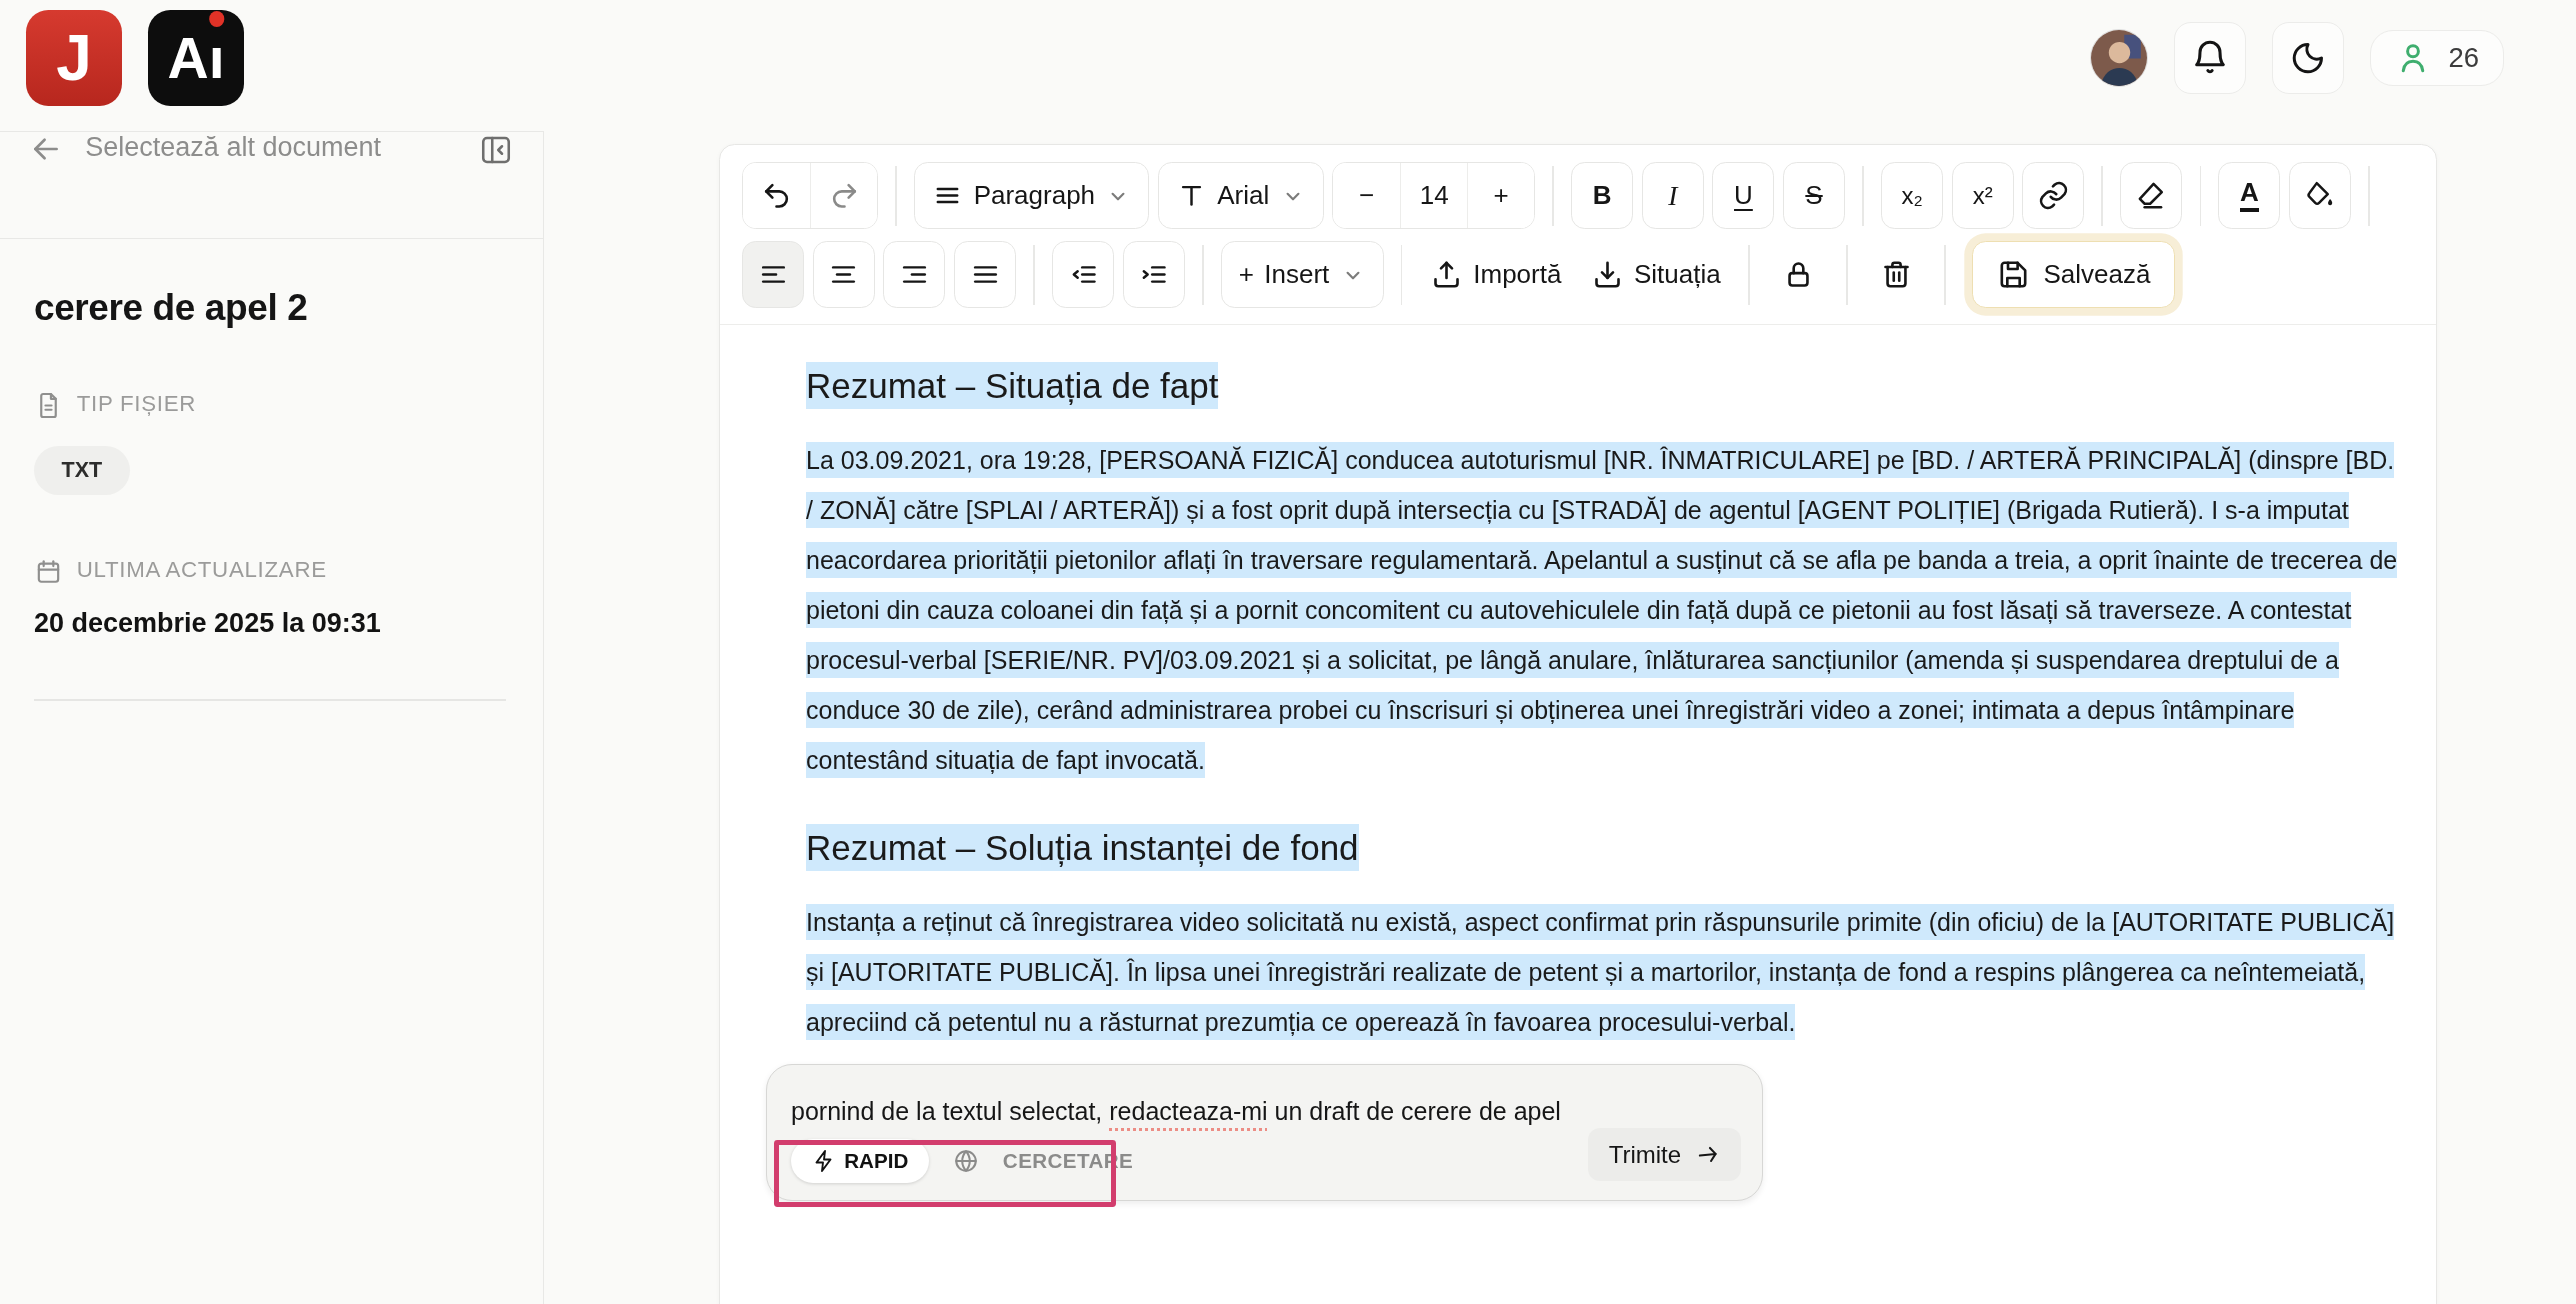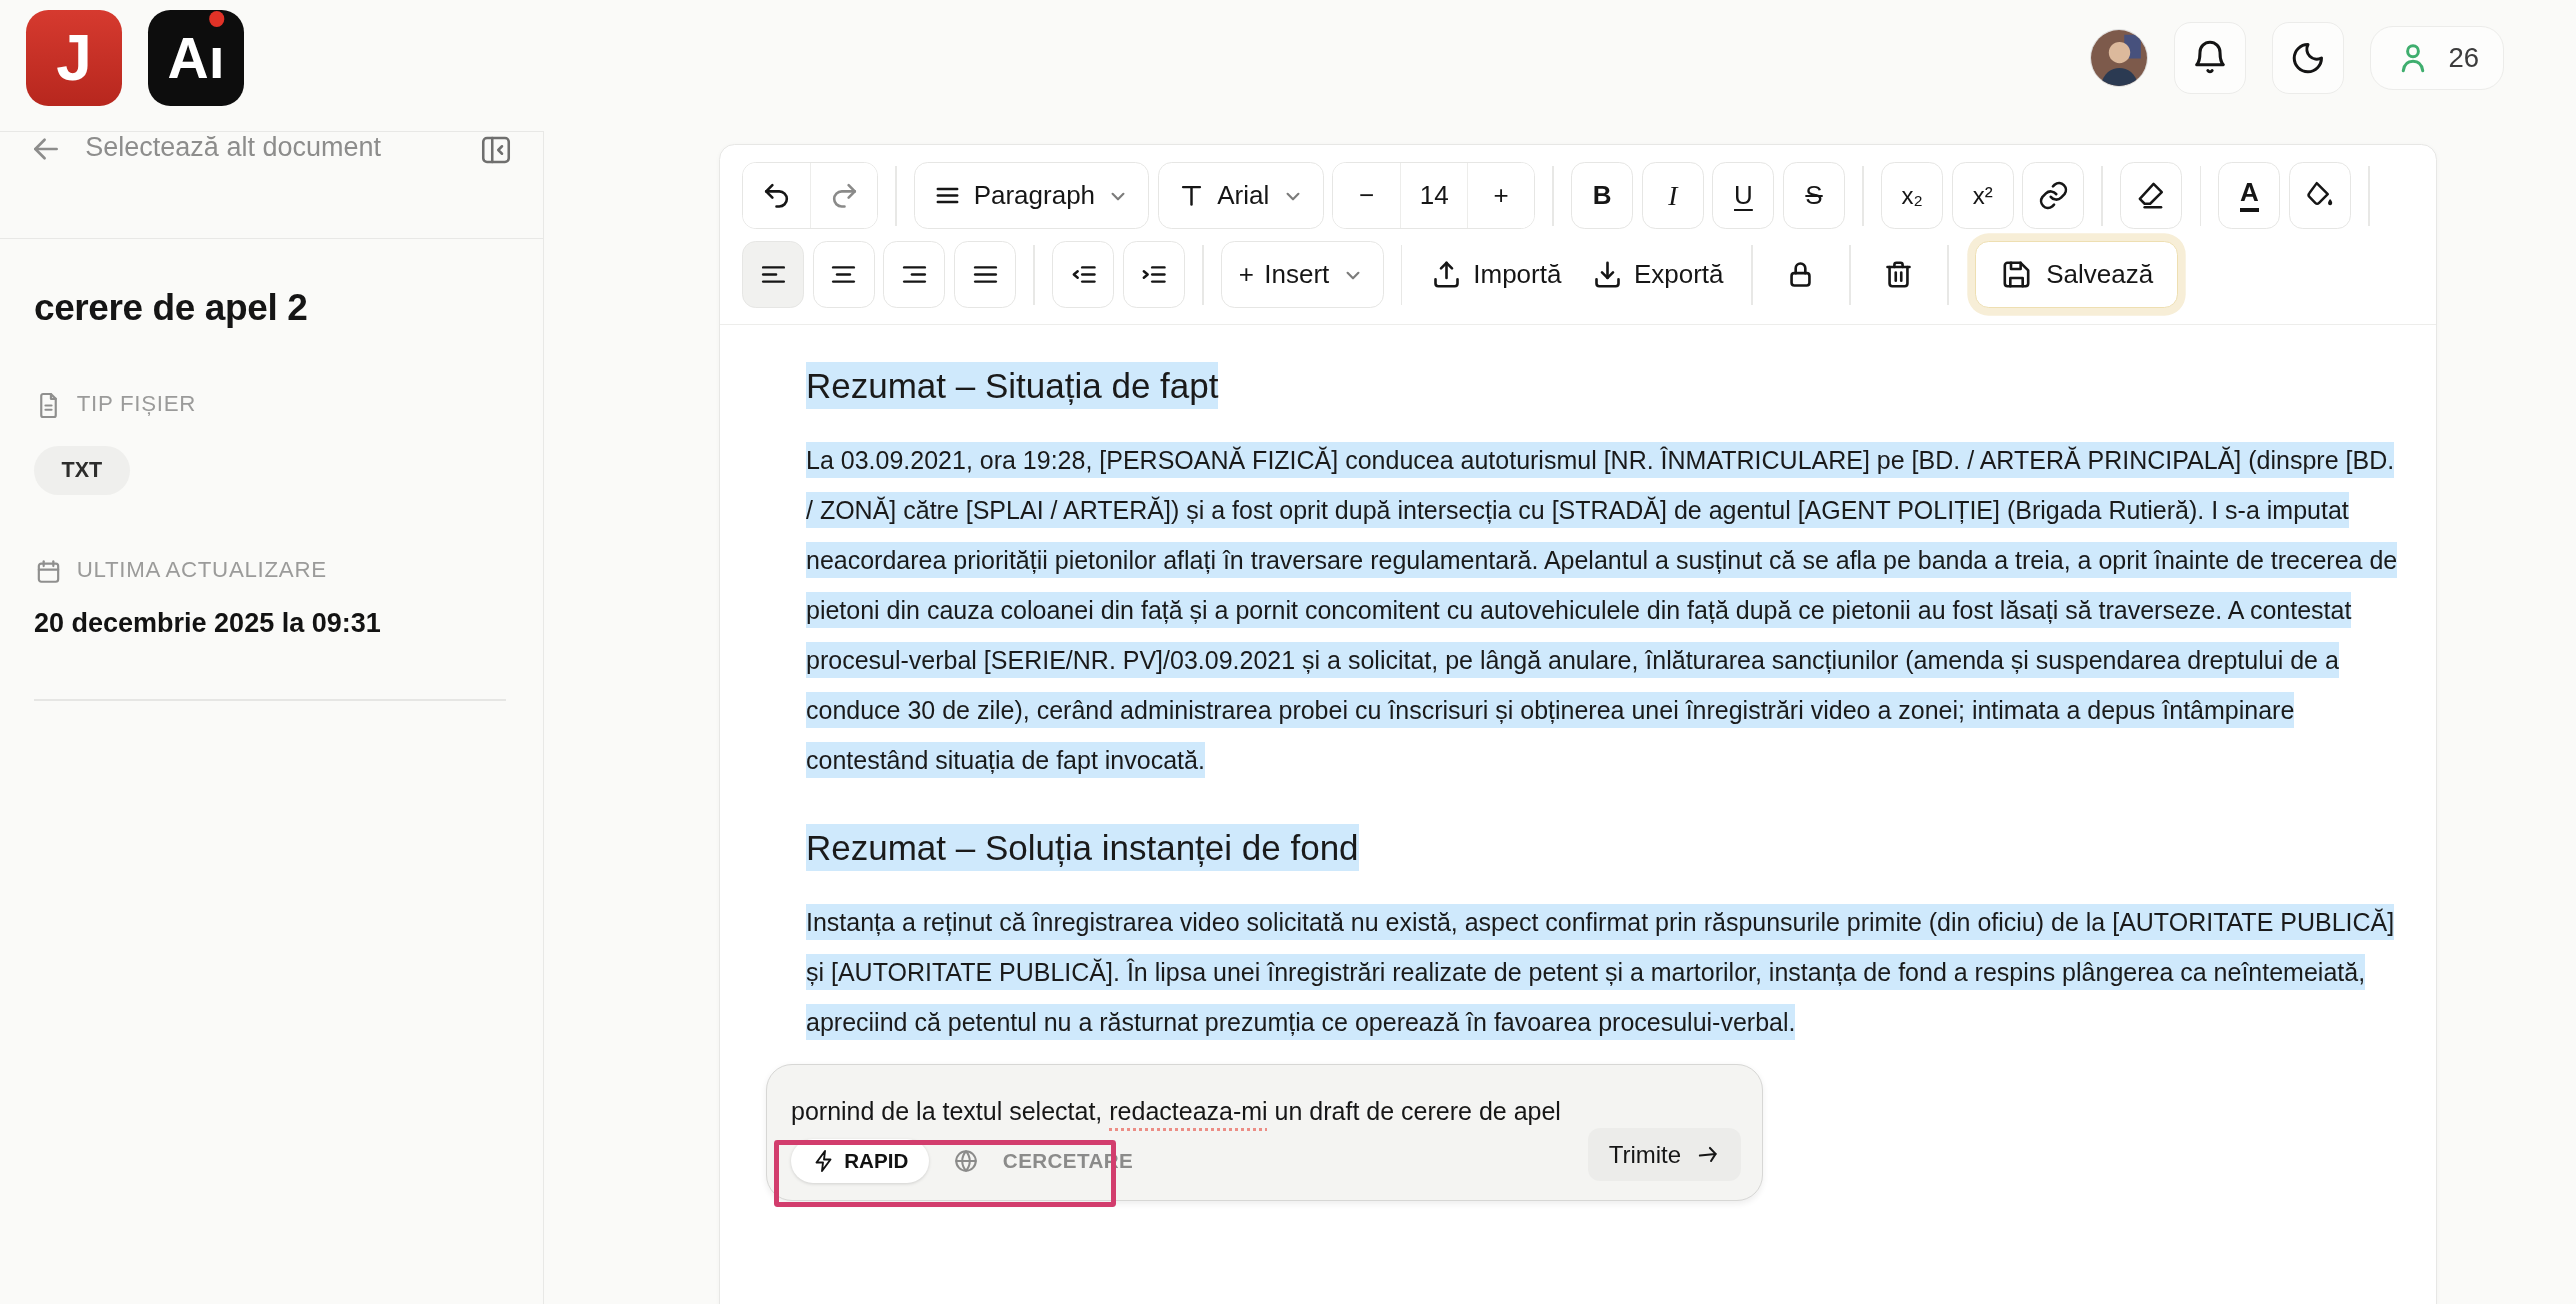--- a/index.html
+++ b/index.html
@@ -25,21 +25,21 @@
   .logo-j{width:96px;height:96px;border-radius:22.3px;background:linear-gradient(180deg,#d63a2f,#b7271e);
     color:#fff;font-weight:800;font-size:64px;display:flex;align-items:center;justify-content:center;cursor:pointer;}
   .logo-ai{width:96px;height:96px;border-radius:22.3px;background:#0d0d0d;color:#fff;font-weight:800;font-size:57px;
     display:flex;align-items:center;justify-content:center;cursor:pointer;position:relative;}
   .logo-ai .iwrap{position:relative;display:inline-block;}
   .logo-ai .idot{position:absolute;top:-13.7px;left:50%;transform:translateX(-50%);width:15.5px;height:15.5px;border-radius:50%;background:#e03227;}
   .top-actions{margin-left:auto;display:flex;align-items:center;gap:26px;}
   .avatar{width:58px;height:58px;border-radius:50%;overflow:hidden;border:0.9px solid #ddd;cursor:pointer;flex:none;}
   .icon-btn{width:72px;height:72px;border-radius:17px;border:1.7px solid #ececea;background:#fdfdfc;
     display:flex;align-items:center;justify-content:center;cursor:pointer;color:#141414;}
-  .count-btn{height:64px;padding:0 24px;border-radius:23px;border:1.7px solid #ececea;background:#fdfdfc;
+  .count-btn{height:56px;padding:0 24px;border-radius:23px;border:1.7px solid #ececea;background:#fdfdfc;
     display:flex;align-items:center;gap:17px;cursor:pointer;font-size:27.5px;color:#3c3c3c;}
   .count-btn .u-ico{color:var(--accent-green);}
 
   
   .sidebar{position:absolute;left:0;top:131px;width:544px;bottom:0;border-top:1.7px solid #e8e8e6;border-right:1.7px solid #e8e8e6;}
   .sb-header{height:107px;display:flex;align-items:flex-start;gap:22.3px;padding:0 29px;border-bottom:1.7px solid #e8e8e6;color:#8d8d8c;}
   .sb-back{display:flex;align-items:center;color:#8d8d8c;cursor:pointer;}
   .sb-header-label{flex:1;font-size:27px;color:#8d8d8c;}
   .sb-collapse{display:flex;align-items:center;color:#6f6f6e;cursor:pointer;}
   .sb-body{padding:48px 34px 0 34px;}
@@ -428,21 +428,21 @@
             <span>Importă</span>
           </button>
           <button class="tb-btn flat">
             <span>
               <svg viewBox="0 0 24 24" width="33" height="33" fill="none" stroke="currentColor" stroke-width="1.9" stroke-linecap="round" stroke-linejoin="round">
                 <path d="M20 15.5v3a2 2 0 0 1-2 2H6a2 2 0 0 1-2-2v-3"></path>
                   <path d="m8 10.5 4 4 4-4"></path>
                   <path d="M12 14.5v-11"></path>
               </svg>
             </span>
-            <span>Exportă</span>
+            <span>Situația</span>
           </button>
 
           <div class="tb-divider"></div>
 
           <button class="tb-btn flat">
             <span>
               <svg viewBox="0 0 24 24" width="33" height="33" fill="none" stroke="currentColor" stroke-width="1.9" stroke-linecap="round" stroke-linejoin="round">
                 <rect x="5.5" y="11" width="13" height="9" rx="2"></rect>
                   <path d="M8.5 11V7.5a3.5 3.5 0 0 1 7 0V11"></path>
               </svg>

